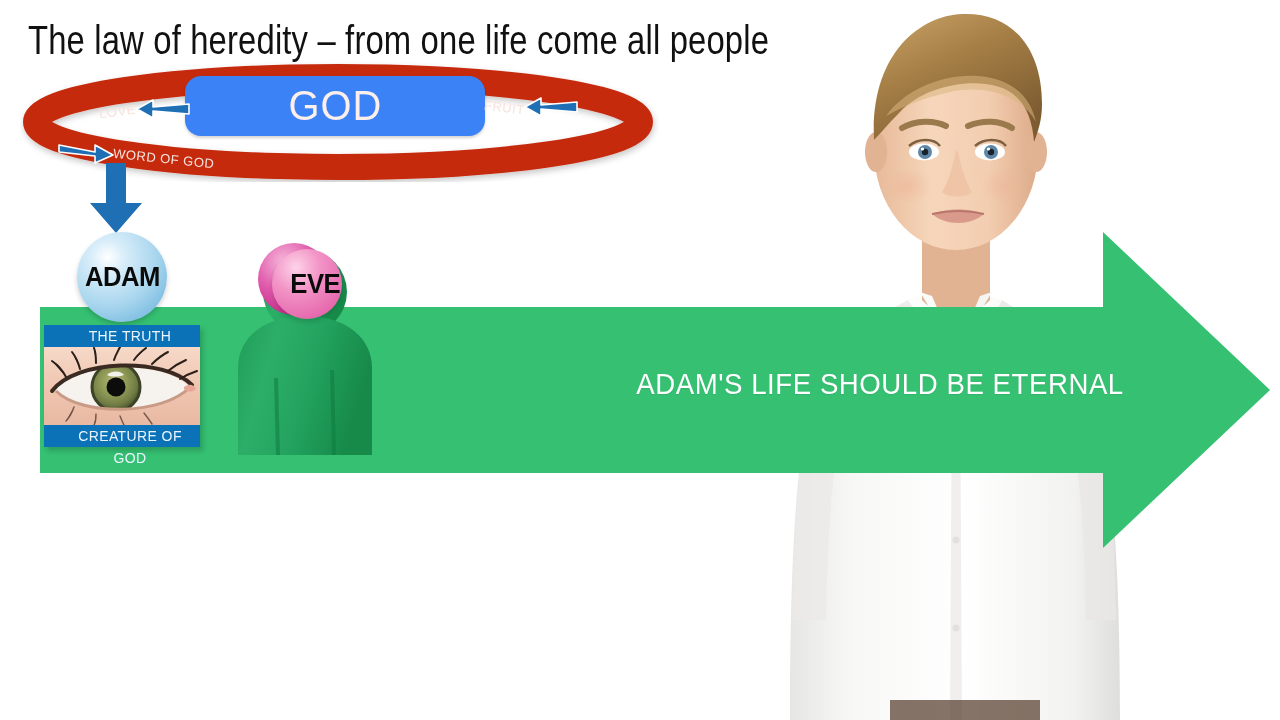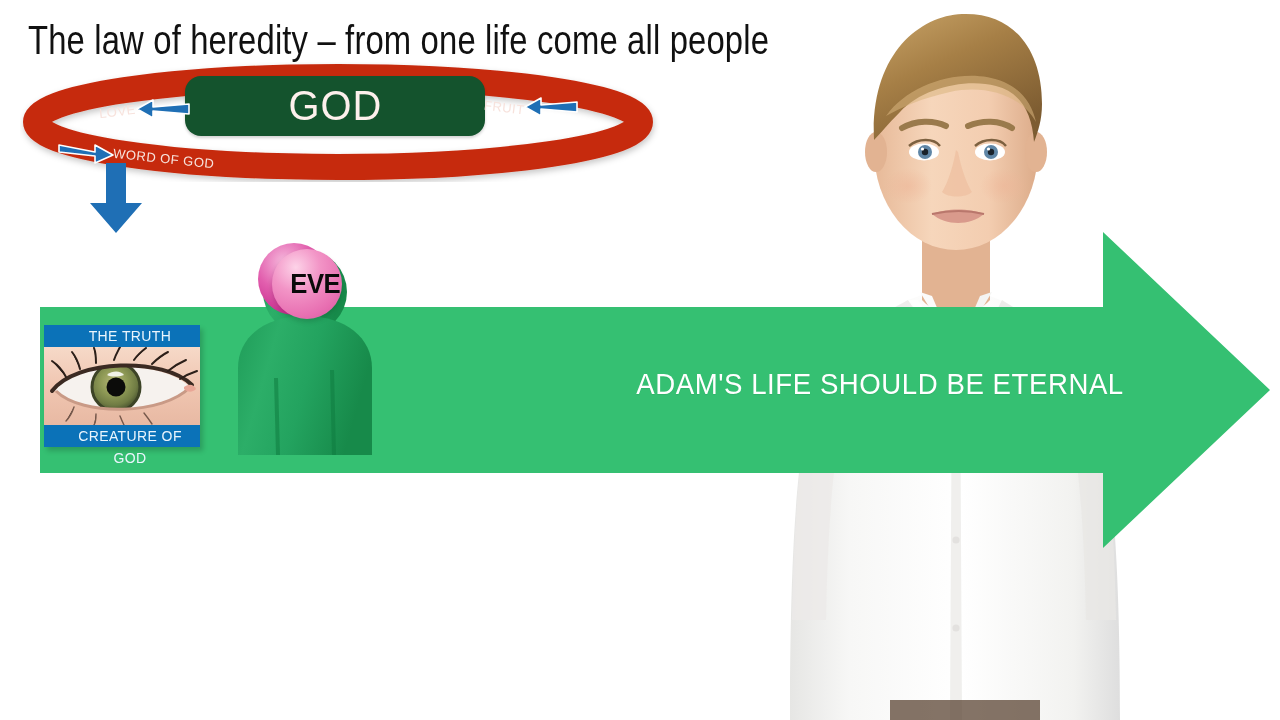--- a/index.html
+++ b/index.html
@@ -33,21 +33,21 @@
     text-shadow:0 1px 1px rgba(0,0,0,.07);
   }
 
   
   #eve-body{position:absolute;left:220px;top:250px;width:170px;height:205px;z-index:4;}
 
   
   #ring{position:absolute;left:20px;top:62px;width:640px;height:120px;z-index:5;}
   #god-box{
     position:absolute;left:185px;top:76px;width:300px;height:60px;
-    background:#14532d;border-radius:16px;z-index:6;
+    background:#3b82f6;border-radius:16px;z-index:6;
     box-shadow:0 2px 3px rgba(0,0,0,.18);
     display:flex;align-items:center;justify-content:center;
   }
   #god-label{
     color:#fdf0ec;font-family:"Liberation Sans Narrow","Liberation Sans",sans-serif;
     font-size:42px;letter-spacing:1px;transform:scaleX(.95);
   }
   .ring-word{
     position:absolute;z-index:7;color:#f7e2dc;
     font-family:"Liberation Sans Narrow","Liberation Sans",sans-serif;
@@ -227,20 +227,23 @@
   </svg>
   <svg class="mini-arrow" style="left:57px;top:141px;" width="60" height="24" viewBox="0 0 60 24" xmlns="http://www.w3.org/2000/svg">
     <path d="M2 4 L38 11 L38 4 L56 14 L38 22 L38 15 L2 11 Z" fill="#1F6FB5" stroke="#ffffff" stroke-width="1.6" stroke-linejoin="round"></path>
   </svg>
 
   <svg id="down-arrow" viewBox="0 0 56 72" xmlns="http://www.w3.org/2000/svg">
     <path d="M18 0 L38 0 L38 40 L54 40 L28 70 L2 40 L18 40 Z" fill="#1F6FB5"></path>
   </svg>
 
   <div class="sphere" id="eve-back"></div>
+  <div class="sphere" id="adam-sphere">
+    <span id="adam-label">ADAM</span>
+  </div>
   <div class="sphere" id="eve-sphere">
     <span id="eve-label">EVE</span>
   </div>
 
   <div id="truth-card">
     <div class="card-band">THE TRUTH</div>
     <div id="eye-wrap">
       <svg width="156" height="78" viewBox="0 0 156 78" xmlns="http://www.w3.org/2000/svg">
         <defs>
           <radialGradient id="irisG" cx="45%" cy="40%" r="60%">

